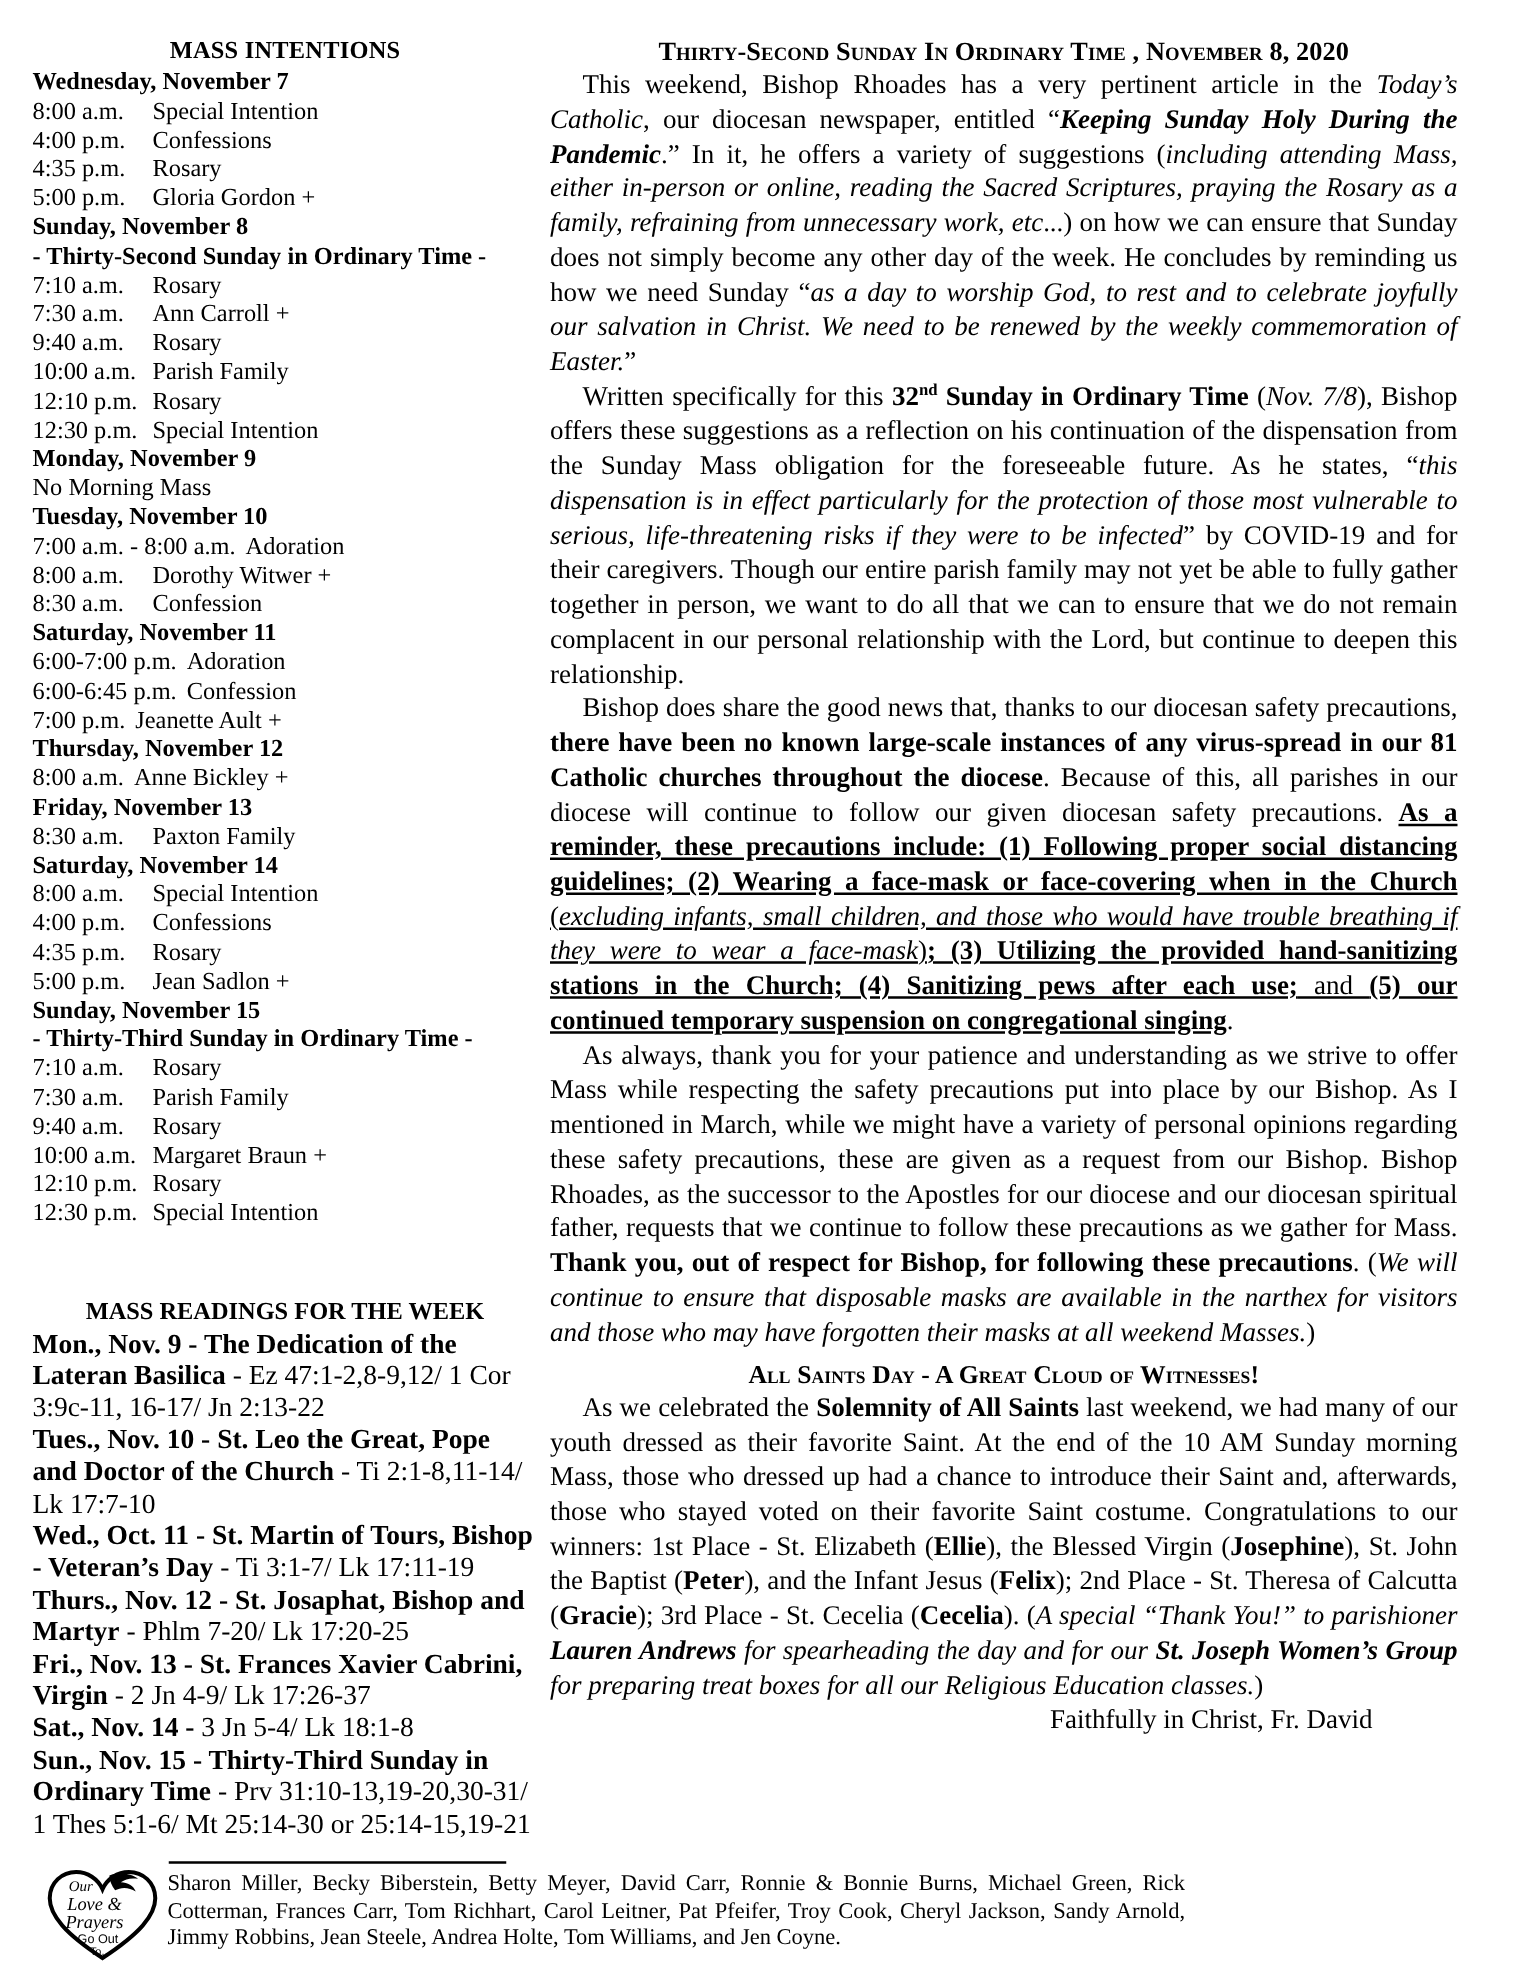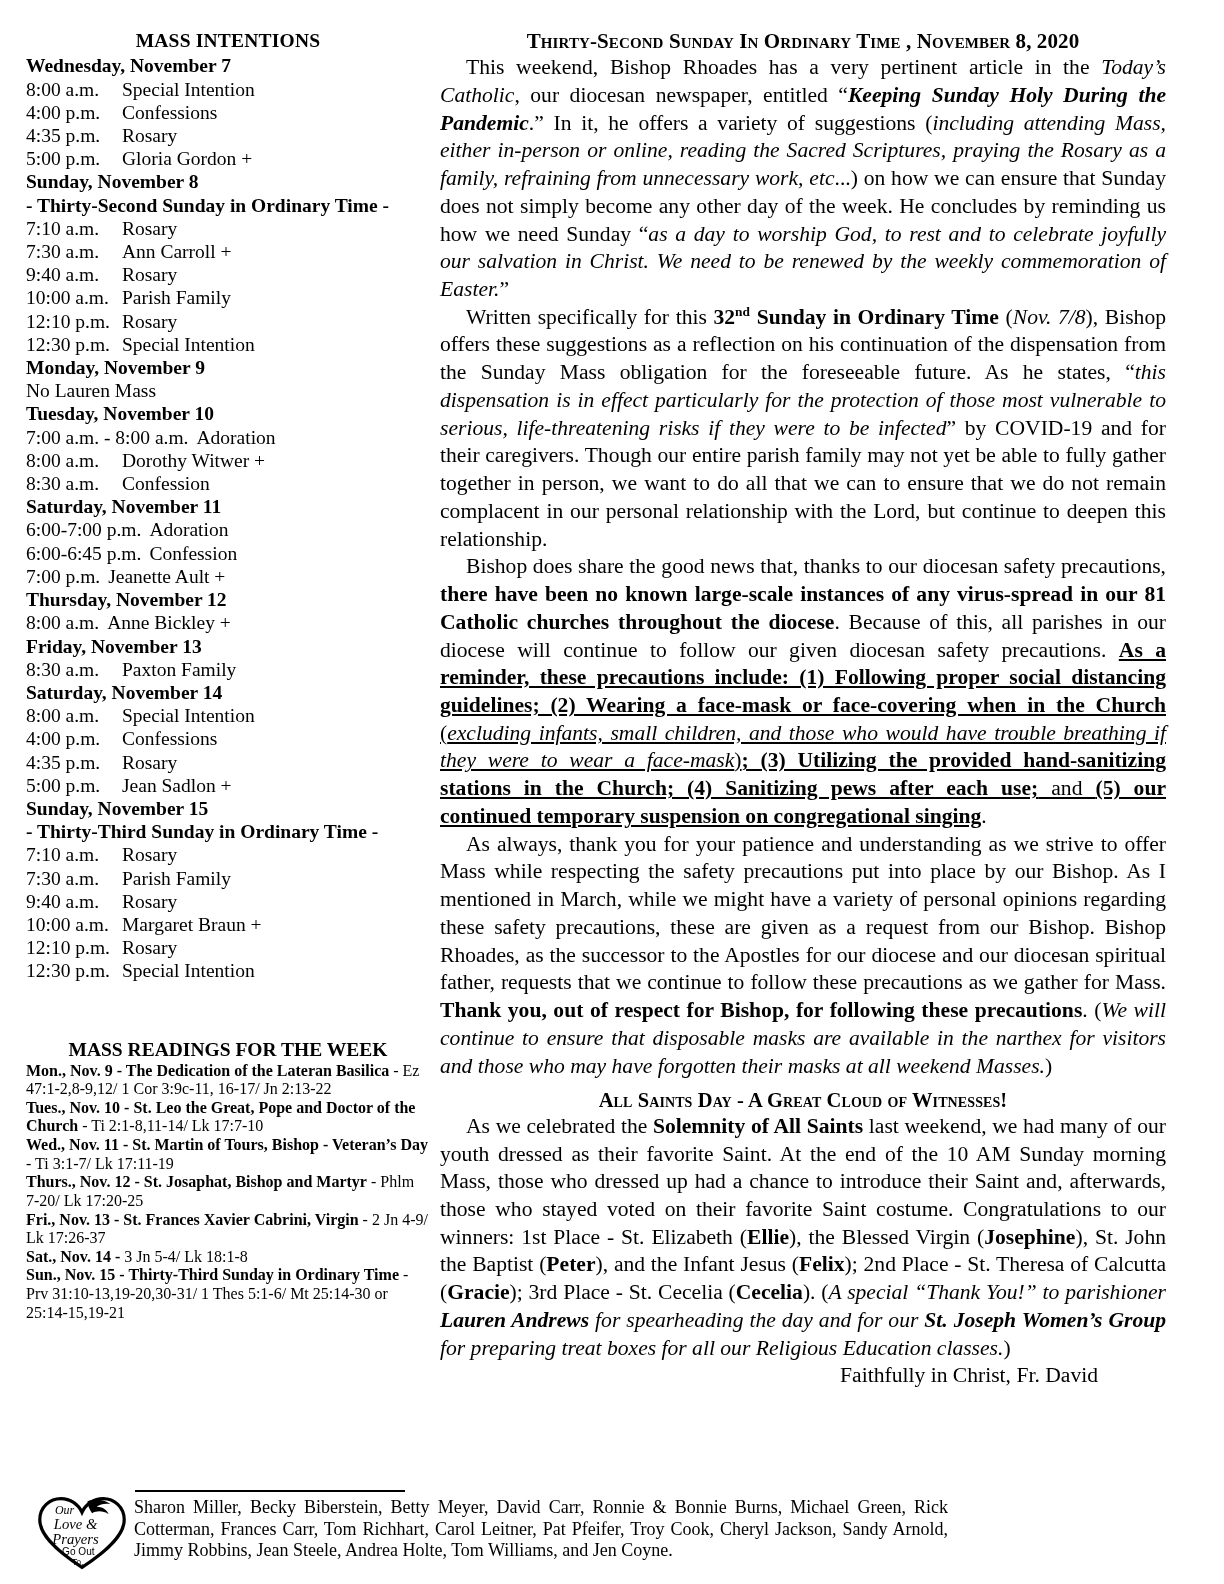--- a/index.html
+++ b/index.html
@@ -67,21 +67,21 @@
     padding-right: 8px;
   }
 
   .readings-head {
     text-align: center;
     font-weight: bold;
     font-size: 19.5px;
     margin: 0 0 1px 0;
   }
   .reading {
-    font-size: 16px;
+    font-size: 22px;
     line-height: 1.165;
     text-align: left;
   }
   .reading b { font-weight: bold; }
 
   .spacer-block { height: 56px; }
 
   
   .right-col {
     width: 726px;
@@ -179,21 +179,21 @@
           <div class="mass-line"><span class="tm">5:00 p.m.</span><span>Gloria Gordon +</span></div>
           <div class="day-head">Sunday, November 8</div>
           <div class="day-head">- Thirty-Second Sunday in Ordinary Time -</div>
           <div class="mass-line"><span class="tm">7:10 a.m.</span><span>Rosary</span></div>
           <div class="mass-line"><span class="tm">7:30 a.m.</span><span>Ann Carroll +</span></div>
           <div class="mass-line"><span class="tm">9:40 a.m.</span><span>Rosary</span></div>
           <div class="mass-line"><span class="tm">10:00 a.m.</span><span>Parish Family</span></div>
           <div class="mass-line"><span class="tm">12:10 p.m.</span><span>Rosary</span></div>
           <div class="mass-line"><span class="tm">12:30 p.m.</span><span>Special Intention</span></div>
           <div class="day-head">Monday, November 9</div>
-          <div class="mass-line">No Lauren Mass</div>
+          <div class="mass-line">No Morning Mass</div>
           <div class="day-head">Tuesday, November 10</div>
           <div class="mass-line"><span class="tm wide">7:00 a.m. - 8:00 a.m.</span><span>Adoration</span></div>
           <div class="mass-line"><span class="tm">8:00 a.m.</span><span>Dorothy Witwer +</span></div>
           <div class="mass-line"><span class="tm">8:30 a.m.</span><span>Confession</span></div>
           <div class="day-head">Saturday, November 11</div>
           <div class="mass-line"><span class="tm wide">6:00-7:00 p.m.</span><span>Adoration</span></div>
           <div class="mass-line"><span class="tm wide">6:00-6:45 p.m.</span><span>Confession</span></div>
           <div class="mass-line"><span class="tm wide">7:00 p.m.</span><span>Jeanette Ault +</span></div>
           <div class="day-head">Thursday, November 12</div>
           <div class="mass-line"><span class="tm wide">8:00 a.m.</span><span>Anne Bickley +</span></div>
@@ -214,21 +214,21 @@
           <div class="mass-line"><span class="tm">12:30 p.m.</span><span>Special Intention</span></div>
         </div>
 
       <div class="spacer-block"></div>
 
       <div class="readings-head">MASS READINGS FOR THE WEEK</div>
 
       <div id="mass-readings-list">
           <div class="reading"><b>Mon., Nov. 9 - The Dedication of the Lateran Basilica</b><span> - Ez 47:1-2,8-9,12/ 1 Cor 3:9c-11, 16-17/ Jn 2:13-22</span></div>
           <div class="reading"><b>Tues., Nov. 10 - St. Leo the Great, Pope and Doctor of the Church</b><span> - Ti 2:1-8,11-14/ Lk 17:7-10</span></div>
-          <div class="reading"><b>Wed., Nov. 11 - St. Martin of Tours, Bishop - Veteran’s Day</b><span> - Ti 3:1-7/ Lk 17:11-19</span></div>
+          <div class="reading"><b>Wed., Oct. 11 - St. Martin of Tours, Bishop - Veteran’s Day</b><span> - Ti 3:1-7/ Lk 17:11-19</span></div>
           <div class="reading"><b>Thurs., Nov. 12 - St. Josaphat, Bishop and Martyr</b><span> - Phlm 7-20/ Lk 17:20-25</span></div>
           <div class="reading"><b>Fri., Nov. 13 - St. Frances Xavier Cabrini, Virgin</b><span> - 2 Jn 4-9/ Lk 17:26-37</span></div>
           <div class="reading"><b>Sat., Nov. 14 - </b><span>3 Jn 5-4/ Lk 18:1-8</span></div>
           <div class="reading"><b>Sun., Nov. 15 - Thirty-Third Sunday in Ordinary Time</b><span> - Prv 31:10-13,19-20,30-31/ 1 Thes 5:1-6/ Mt 25:14-30 or 25:14-15,19-21</span></div>
         </div>
 
     </div>
 
     <div class="right-col">
 

